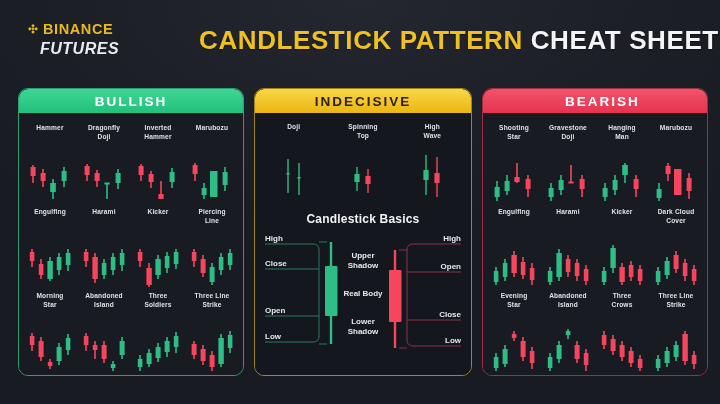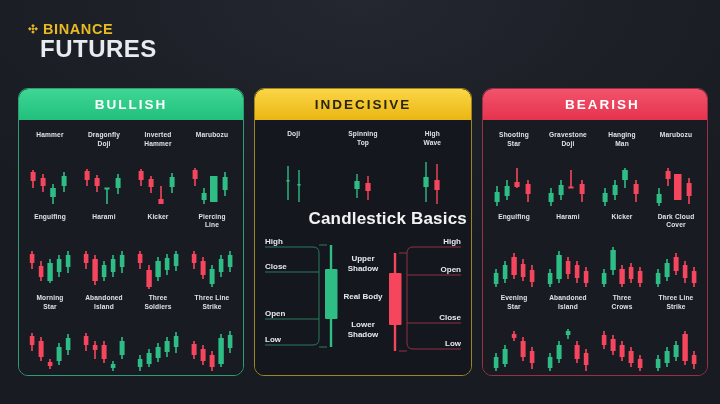--- a/index.html
+++ b/index.html
@@ -48,27 +48,28 @@
     flex: none;
   }
   .brand-binance {
     font-size: 14.5px;
     font-weight: bold;
     letter-spacing: 0.6px;
     color: #e8b923;
     line-height: 15px;
   }
   .brand-futures {
-    font-size: 24px;
+    font-size: 16px;
     font-weight: bold;
     letter-spacing: 0.5px;
     color: #e9ecef;
     line-height: 21px;
     margin-top: 1px;
     margin-left: 14px;
+    font-style: italic;
   }
 
   .main-title {
     position: absolute;
     left: 199px;
     top: 25px;
     font-size: 26px;
     font-weight: bold;
     letter-spacing: 0.6px;
     white-space: nowrap;
@@ -96,21 +97,21 @@
     border-radius: 10px;
     overflow: hidden;
     display: flex;
     flex-direction: column;
   }
   .card.bullish    { width: 226px; border: 1px solid #2e9e72; }
   .card.indecisive { width: 218px; border: 1px solid #9d8620; }
   .card.bearish    { width: 226px; border: 1px solid #9b3045; }
 
   .card-head {
-    height: 31px;
+    height: 24px;
     display: flex;
     align-items: center;
     justify-content: center;
     font-size: 13.5px;
     font-weight: bold;
     letter-spacing: 2px;
     flex: none;
     border-radius: 9px 9px 0 0;
   }
   .card.bullish .card-head {
@@ -171,26 +172,26 @@
   .ind-top { display: flex; height: 78px; padding-top: 4px; }
   .ind-cell {
     flex: 1;
     display: flex;
     flex-direction: column;
     align-items: center;
   }
   .ind-cell .plabel { height: 19px; }
 
   .basics-title {
-    text-align: right;
+    text-align: center;
     color: #f1f3f5;
-    font-size: 17px;
+    font-size: 12px;
     font-weight: bold;
     letter-spacing: .2px;
-    margin-top: 5px;
+    margin-top: 15px;
     margin-bottom: 2px;
   }
   .basics-wrap {
     flex: 1;
     position: relative;
     text-align: right;
   }
   .basics-wrap svg { display: block; }
 </style>
 </head>
@@ -211,20 +212,23 @@
               <path d="M12 12.3 15.1 15.4 12 18.5 8.9 15.4z"></path>
               <path d="M12 7.2 14.8 10 12 12.8 9.2 10z"></path>
             </g>
           </svg>
         </span>
         <span class="brand-binance">BINANCE</span>
       </div>
       <div class="brand-futures">FUTURES</div>
     </div>
 
+    <div class="main-title">
+      <span class="title-gold">CANDLESTICK PATTERN</span><span class="title-white"> CHEAT SHEET</span>
+    </div>
   </div>
 
   <div class="cards">
 
     <div class="card bullish">
       <div class="card-head">BULLISH</div>
       <div class="card-body">
 
         <div class="prow">
           <div class="pcell">

